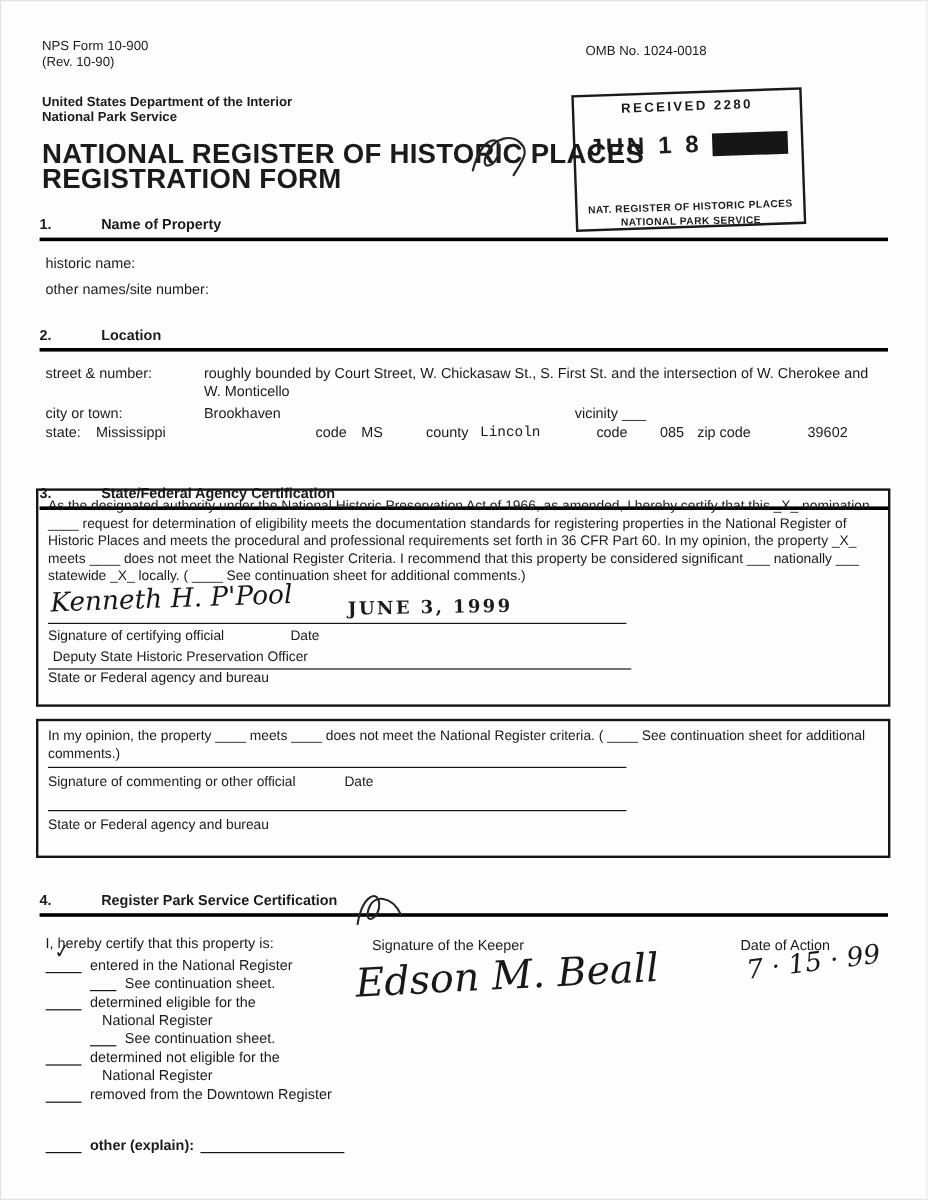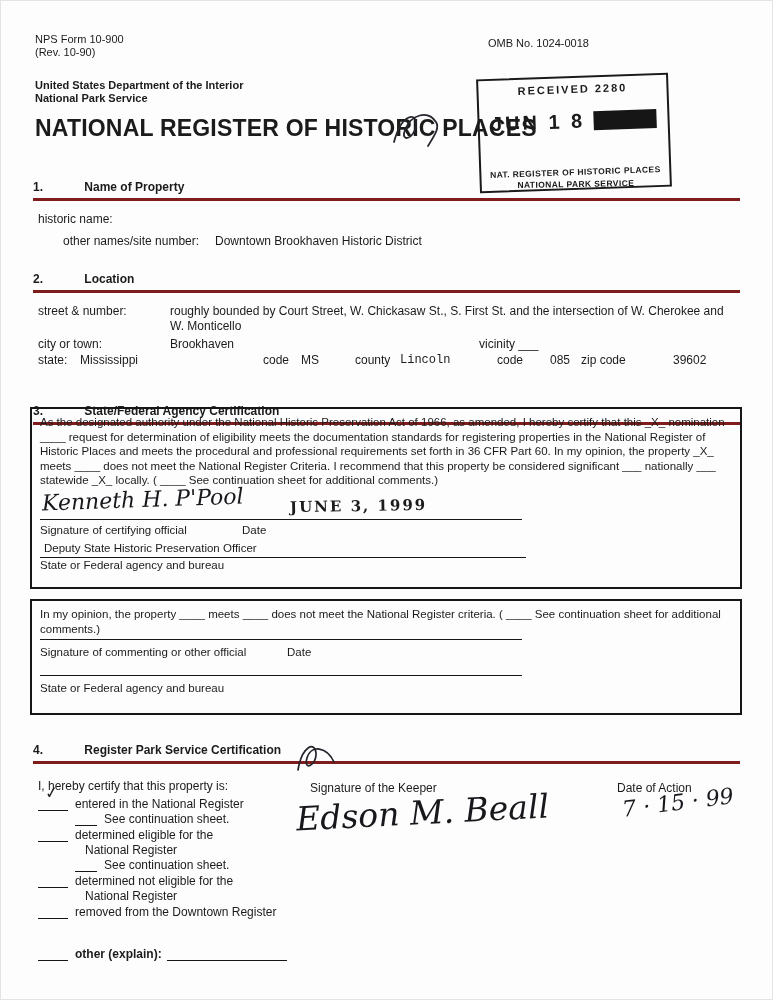--- a/index.html
+++ b/index.html
@@ -12,21 +12,21 @@
     overflow:hidden;
     box-shadow:inset 0 0 0 1px #e3e3e3;
   }
   .abs{position:absolute;}
   .small{font-size:11px;line-height:13px;}
   .body-txt{font-size:12px;line-height:15px;}
   .bold{font-weight:bold;}
   .form-title{font-size:23px;font-weight:bold;line-height:21px;letter-spacing:.2px;}
   .section-header{
     left:33px;width:707px;
-    border-bottom:3px solid #7f1d1d;
+    border-bottom:3px solid #000000;
     padding-bottom:4px;
     font-size:12px;font-weight:bold;
   }
   .sec-num{display:inline-block;width:48px;}
   .cert-box{
     left:30px;width:692px;
     border:2px solid #161616;
     padding:6px 8px;
     font-size:11.5px;line-height:14.5px;
   }
@@ -70,20 +70,21 @@
   </div>
   <div class="abs small" style="left:488px;top:37px;">OMB No. 1024-0018</div>
 
   <div class="abs small bold" style="left:35px;top:79px;">
     <div>United States Department of the Interior</div>
     <div>National Park Service</div>
   </div>
 
   <div class="abs form-title" style="left:35px;top:118px;">
     <div>NATIONAL REGISTER OF HISTORIC PLACES</div>
+    <div>REGISTRATION FORM</div>
   </div>
 
   <div class="abs" style="left:388px;top:106px;">
     <svg width="56" height="46" viewBox="0 0 56 46">
       <path d="M6,36 C14,6 30,6 28,20 C26,33 12,37 17,24 C23,8 40,4 48,16 C52,22 46,30 40,40" fill="none" stroke="#24242c" stroke-width="1.8" stroke-linecap="round"></path>
     </svg>
   </div>
 
   <div class="abs stamp">
     <div class="stamp-received">RECEIVED 2280</div>
@@ -94,22 +95,21 @@
     <div class="stamp-reg1">NAT. REGISTER OF HISTORIC PLACES</div>
     <div class="stamp-reg2">NATIONAL PARK SERVICE</div>
   </div>
 
   <div class="abs section-header" style="top:180px;">
     <span class="sec-num">1.</span>
     <span>Name of Property</span>
   </div>
   <div class="abs body-txt" style="left:38px;top:212px;">historic name:</div>
   <div class="abs body-txt" style="left:180px;top:212px;"></div>
-  <div class="abs body-txt" style="left:38px;top:234px;margin-left:25px;">other names/site number:</div>
-  <div class="abs body-txt" style="left:215px;top:234px;">Downtown Brookhaven Historic District</div>
+  <div class="abs body-txt" style="left:38px;top:234px;">other names/site number:</div>
 
   <div class="abs section-header" style="top:272px;">
     <span class="sec-num">2.</span>
     <span>Location</span>
   </div>
   <div class="abs body-txt" style="left:38px;top:304px;">street &amp; number:</div>
   <div class="abs body-txt" style="left:170px;top:304px;width:556px;">roughly bounded by Court Street, W. Chickasaw St., S. First St. and the intersection of W. Cherokee and W. Monticello</div>
   <div class="abs body-txt" style="left:38px;top:337px;">city or town:</div>
   <div class="abs body-txt" style="left:170px;top:337px;">Brookhaven</div>
   <div class="abs body-txt" style="left:448px;top:337px;margin-left:31px;">vicinity ___</div>

